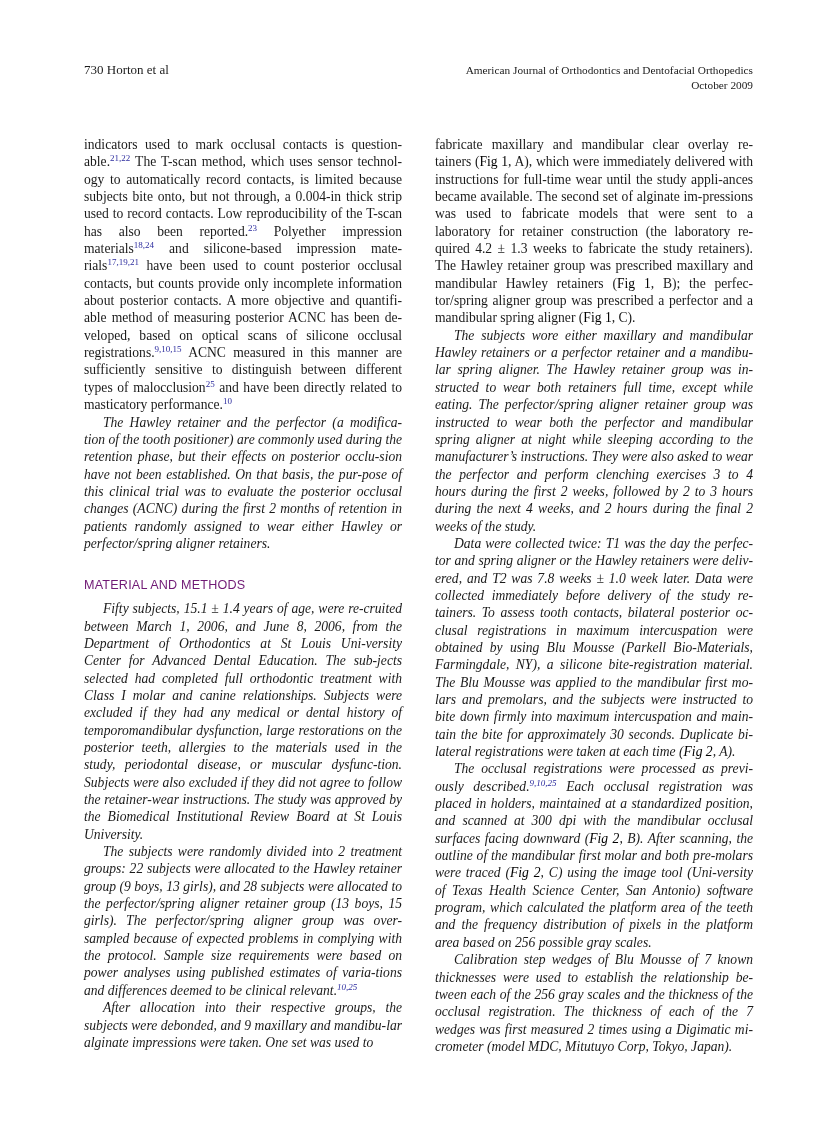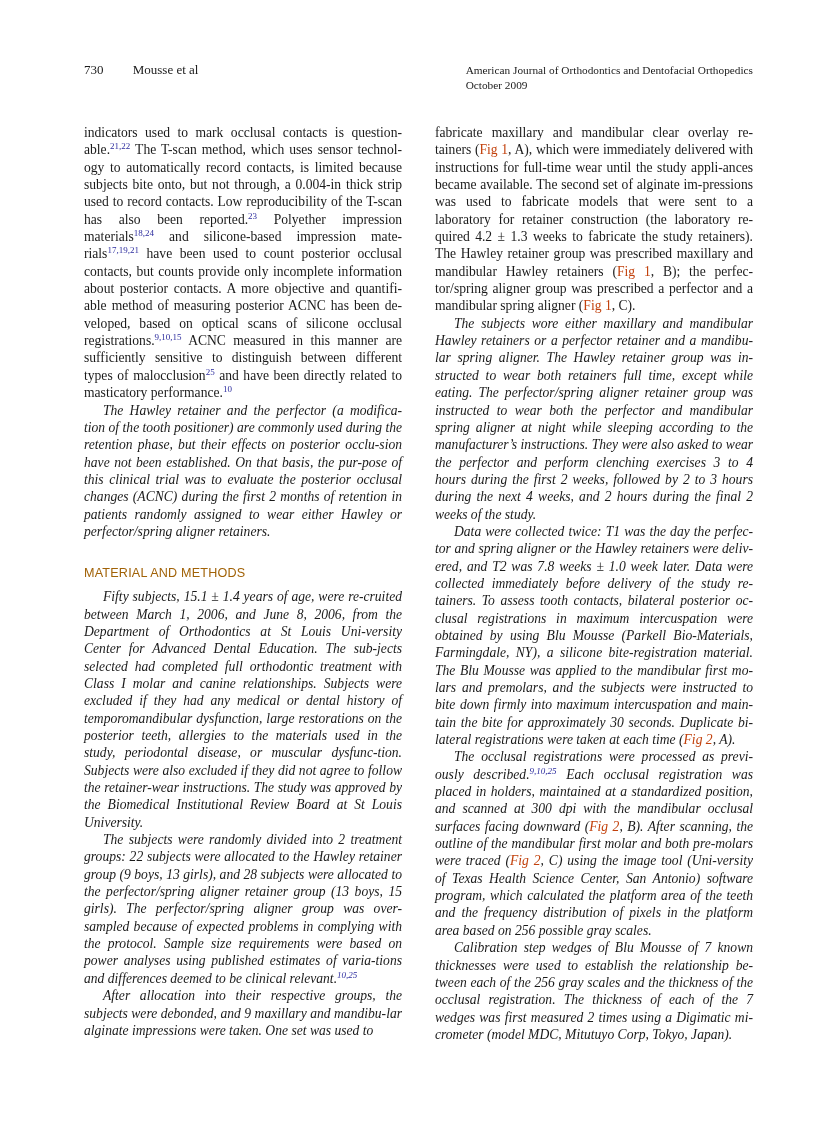--- a/index.html
+++ b/index.html
@@ -1,36 +1,36 @@
 <!DOCTYPE html>
 <html><head>
 <meta charset="utf-8">
 <style>
   html, body { margin: 0; padding: 0; background: #ffffff; }
   body { width: 838px; height: 1122px; position: relative; overflow: hidden;
          font-family: "Liberation Serif", "DejaVu Serif", serif; color: #1a1a1a; }
   .header-left { position: absolute; left: 84px; top: 62px; font-size: 13px; letter-spacing: 0; }
-  .header-left .pg { margin-right: 26px; }
-  .header-right { position: absolute; right: 85px; top: 63px; font-size: 11.3px; line-height: 15px; }
-  .col { position: absolute; top: 124px; width: 318px; font-size: 13.6px; line-height: 17.35px; text-align: justify; hyphens: manual; }
+  .header-left .pg { margin-right: 0; }
+  .header-right { position: absolute; right: 85px; top: 63px; font-size: 11.3px; text-align: right; line-height: 15px; }
+  .col { position: absolute; top: 136px; width: 318px; font-size: 13.6px; line-height: 17.35px; text-align: justify; hyphens: manual; }
   .col.left { left: 84px; }
   .col.right { left: 435px; width: 318px; }
   .col p { margin: 0; }
   .col p.indent { text-indent: 19px; font-style: italic; }
   .col h2 { font-family: "Liberation Sans", "DejaVu Sans", sans-serif; font-weight: normal;
-            font-size: 12.6px; letter-spacing: 0.2px; margin: 26px 0 7px 0; line-height: 15px; color: #a16207; }
+            font-size: 12.6px; letter-spacing: 0.2px; margin: 26px 0 7px 0; line-height: 15px; color: #701a75; }
   sup { font-size: 9px; line-height: 0; vertical-align: 5px; color: #2c2c9e; }
-  .ref { color: #c2410c; }
+  .ref { color: #000000; }
 </style>
 </head>
 <body>
 
 <div class="header-left">
   <span class="pg">730</span>
-  <span>Mousse et al</span>
+  <span>Horton et al</span>
 </div>
 <div class="header-right">
   <div>American Journal of Orthodontics and Dentofacial Orthopedics</div>
   <div>October 2009</div>
 </div>
 
 <div class="col left">
   <p><span>indicators used to mark occlusal contacts is question-able.</span><sup>21,22</sup><span> The T-scan method, which uses sensor technol-ogy to automatically record contacts, is limited because subjects bite onto, but not through, a 0.004-in thick strip used to record contacts. Low reproducibility of the T-scan has also been reported.</span><sup>23</sup><span> Polyether impression materials</span><sup>18,24</sup><span> and silicone-based impression mate-rials</span><sup>17,19,21</sup><span> have been used to count posterior occlusal contacts, but counts provide only incomplete information about posterior contacts. A more objective and quantifi-able method of measuring posterior ACNC has been de-veloped, based on optical scans of silicone occlusal registrations.</span><sup>9,10,15</sup><span> ACNC measured in this manner are sufficiently sensitive to distinguish between different types of malocclusion</span><sup>25</sup><span> and have been directly related to masticatory performance.</span><sup>10</sup></p>
   <p class="indent">The Hawley retainer and the perfector (a modifica-tion of the tooth positioner) are commonly used during the retention phase, but their effects on posterior occlu-sion have not been established. On that basis, the pur-pose of this clinical trial was to evaluate the posterior occlusal changes (ACNC) during the first 2 months of retention in patients randomly assigned to wear either Hawley or perfector/spring aligner retainers.</p>
   <h2>MATERIAL AND METHODS</h2>

